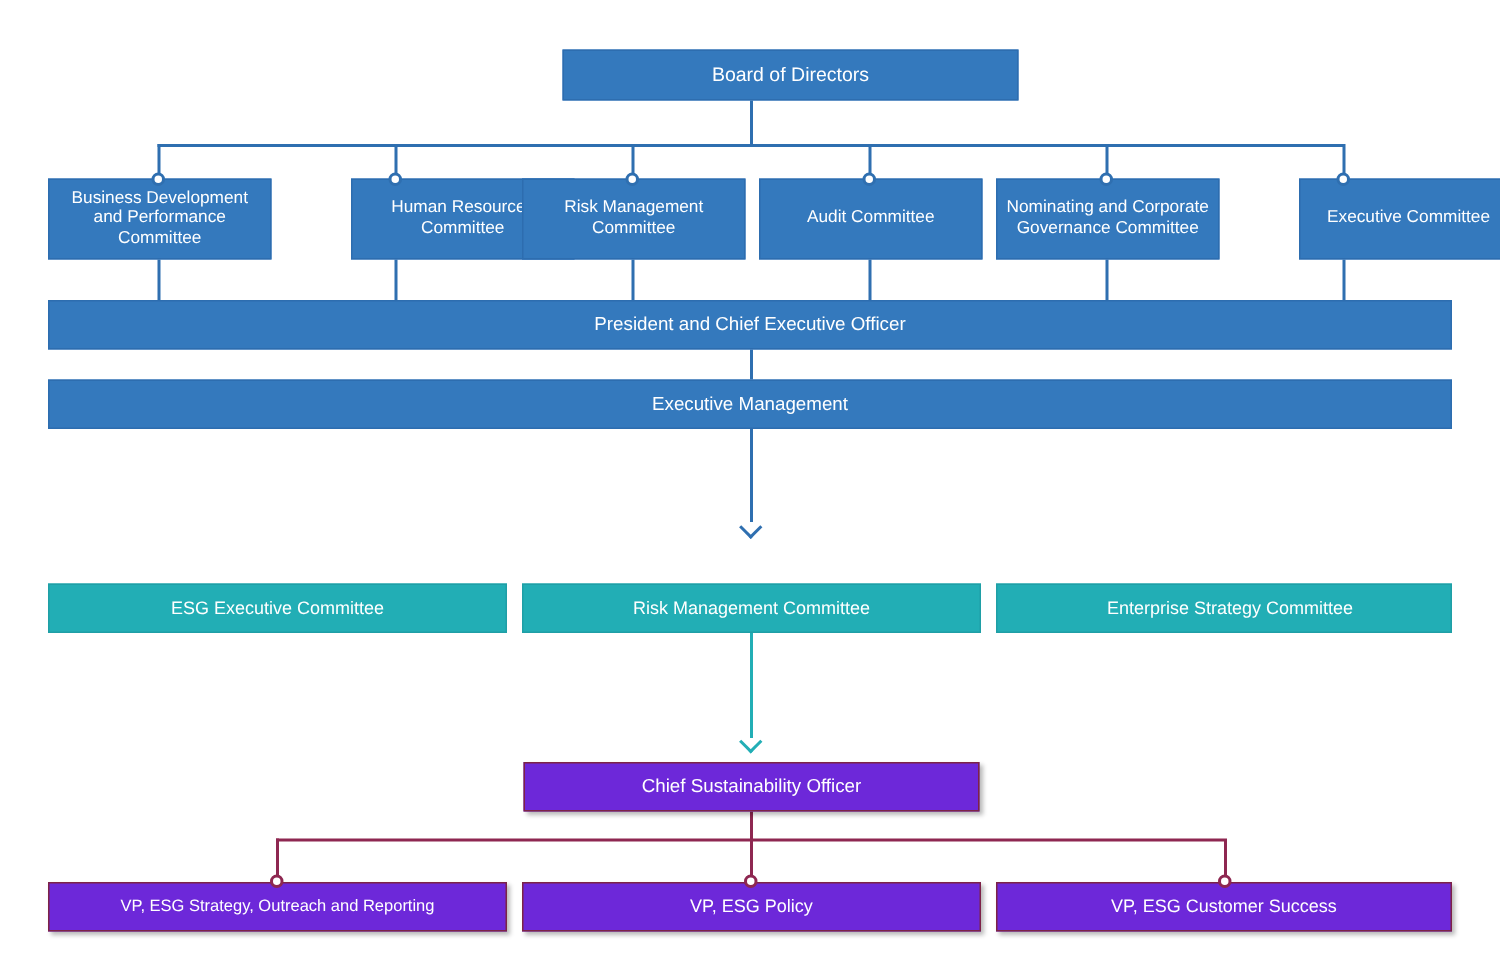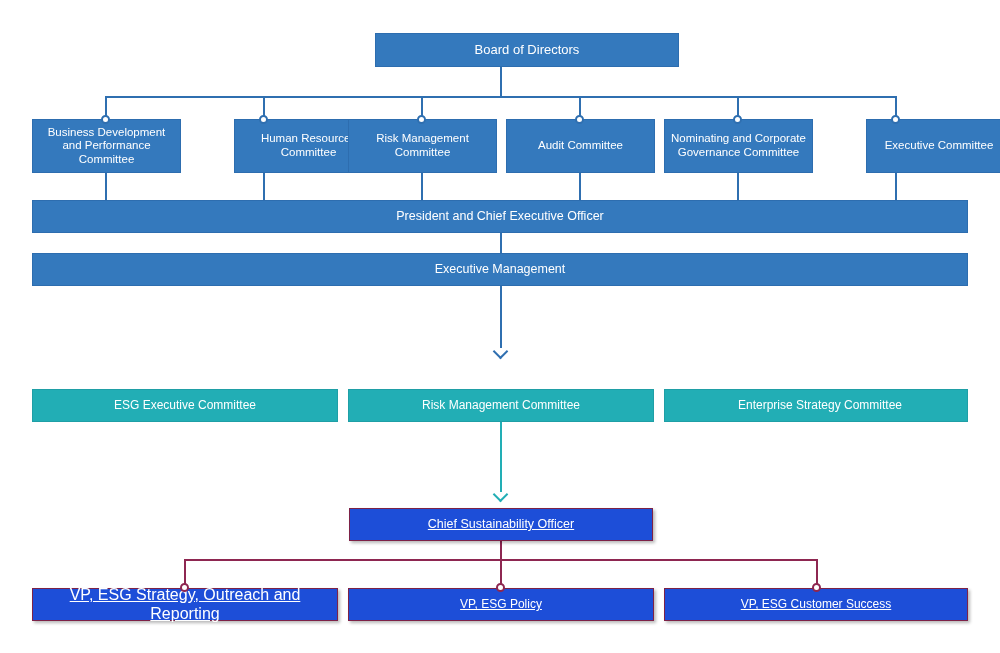--- a/index.html
+++ b/index.html
@@ -32,22 +32,22 @@
     padding: 2px 6px;
     z-index: 3;
   }
   .node span {
     display: block;
     width: 100%;
   }
 
   .blue   { background: #3479bd; border: 1px solid #2d6daf; }
   .teal   { background: #22aeb5; border: 1px solid #1f9fa6; text-align: center; }
-  .maroon { background: #1d4ed8; border: 1px solid #7d2247;
-            box-shadow: 2px 2px 3px rgba(0,0,0,0.28); text-decoration: underline; }
+  .maroon { background: #6d28d9; border: 1px solid #7d2247;
+            box-shadow: 2px 2px 3px rgba(0,0,0,0.28); }
 
   
   .ln {
     position: absolute;
     z-index: 1;
   }
   .ln.v { width: 2px; }
   .ln.h { height: 2px; }
 
   .c-blue   { background: #2f6fb0; }
@@ -184,21 +184,21 @@
   <div class="ln v c-maroon" style="left:500px; top:541px; height:19px;"></div>
   <div class="ln h c-maroon" style="left:184px; top:559px; width:632px;"></div>
   <div class="ln v c-maroon" style="left:184px; top:559px; height:30px;"></div>
   <div class="ln v c-maroon" style="left:500px; top:559px; height:30px;"></div>
   <div class="ln v c-maroon" style="left:816px; top:559px; height:30px;"></div>
 
   <div class="joint j-maroon" style="left:180px; top:583px;"></div>
   <div class="joint j-maroon" style="left:496px; top:583px;"></div>
   <div class="joint j-maroon" style="left:812px; top:583px;"></div>
 
-  <div class="node maroon" style="left:32px; top:588px; width:306px; height:33px; font-size:16px;">
+  <div class="node maroon" style="left:32px; top:588px; width:306px; height:33px; font-size:11px;">
     <span>VP, ESG Strategy, Outreach and Reporting</span>
   </div>
   <div class="node maroon" style="left:348px; top:588px; width:306px; height:33px; font-size:12px;">
     <span>VP, ESG Policy</span>
   </div>
   <div class="node maroon" style="left:664px; top:588px; width:304px; height:33px; font-size:12px;">
     <span>VP, ESG Customer Success</span>
   </div>
 
 </div>

